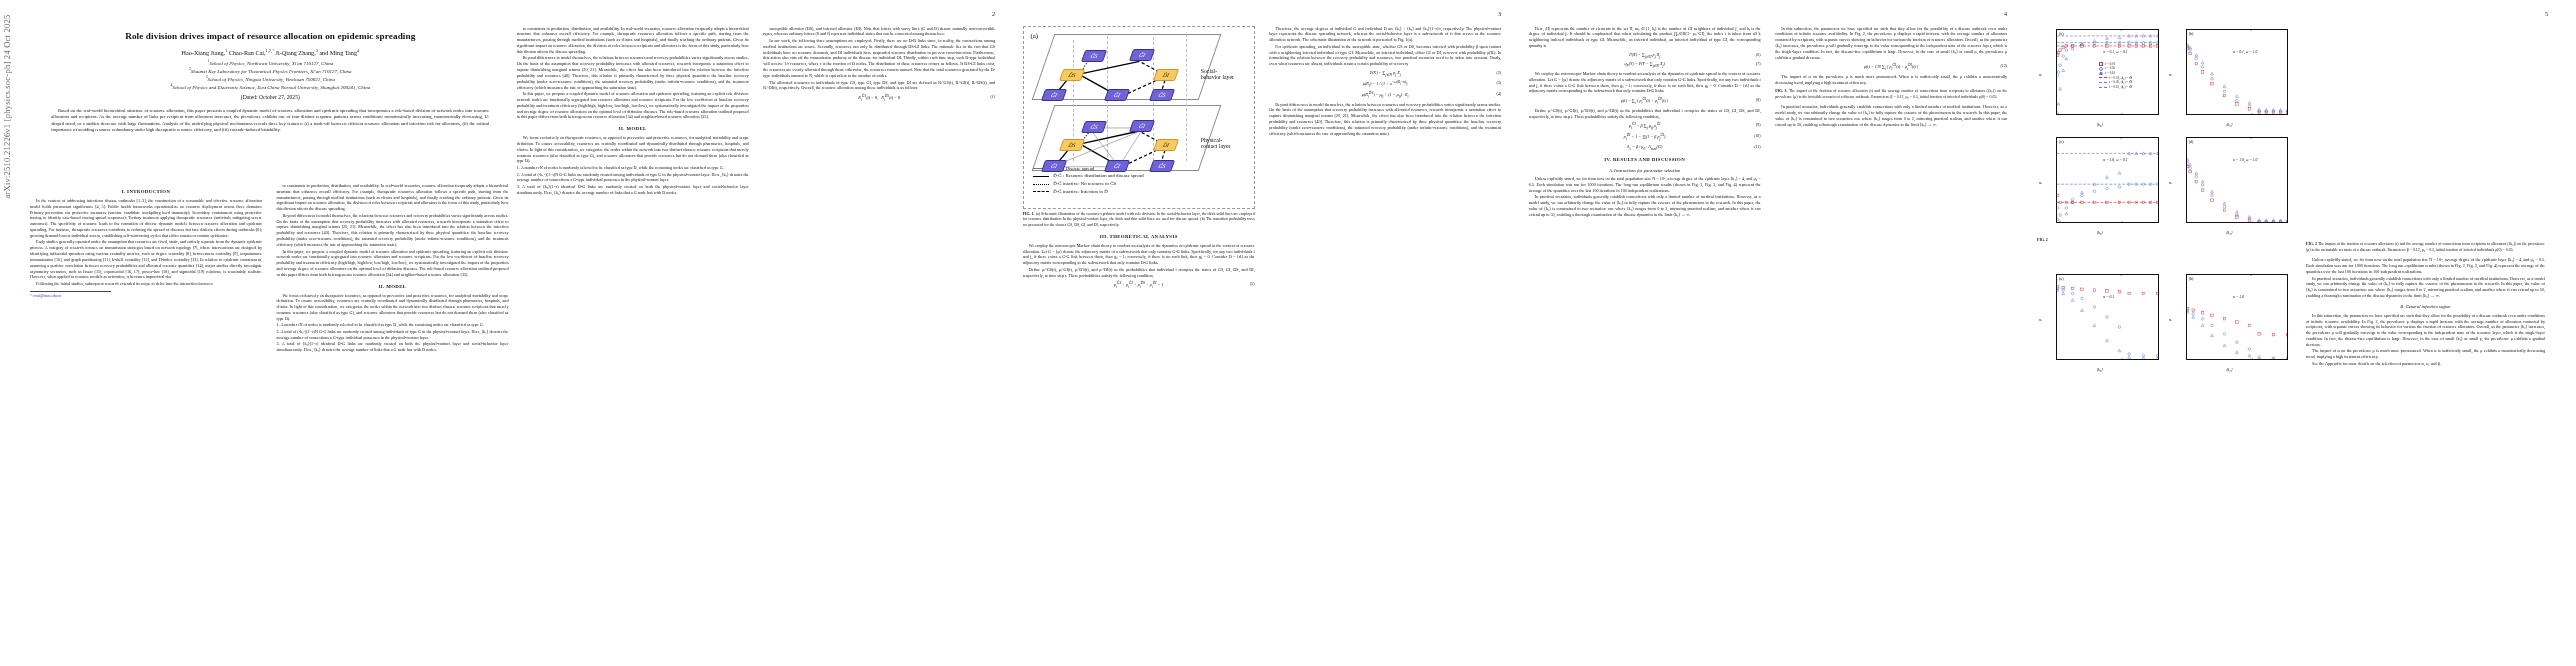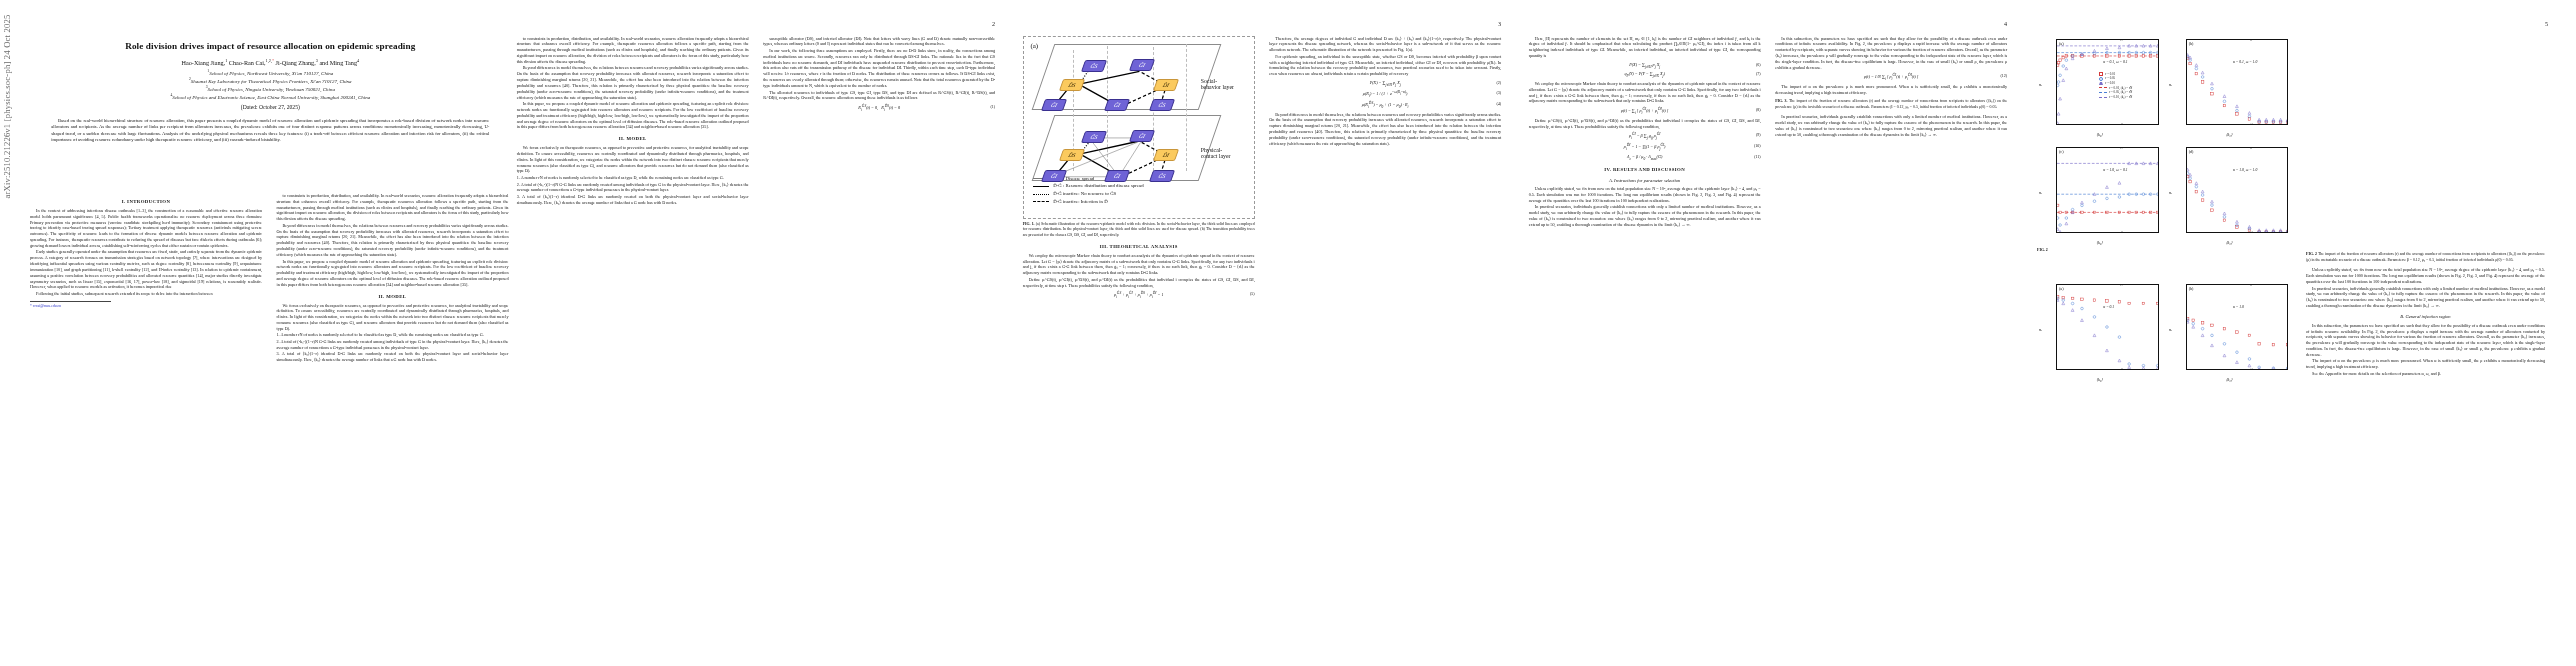--- a/index.html
+++ b/index.html
@@ -26,21 +26,21 @@
     font-family: "Liberation Serif", serif;
     font-size: 8.6px;
     letter-spacing: 0.2px;
     color: #6a6a6a;
     white-space: nowrap;
   }
 
   
   .sheet {
     position: absolute;
-    top: 10px;
+    top: 0;
     width: 514px; height: 509px;
     padding: 0;
   }
   .sheet.s1 { left: 13.3px; }
   .sheet.s2 { left: 500px; }
   .sheet.s3 { left: 1006px; }
   .sheet.s4 { left: 1512px; }
   .sheet.s5 { left: 2017px; width: 550px; }
 
   .pagenum {

